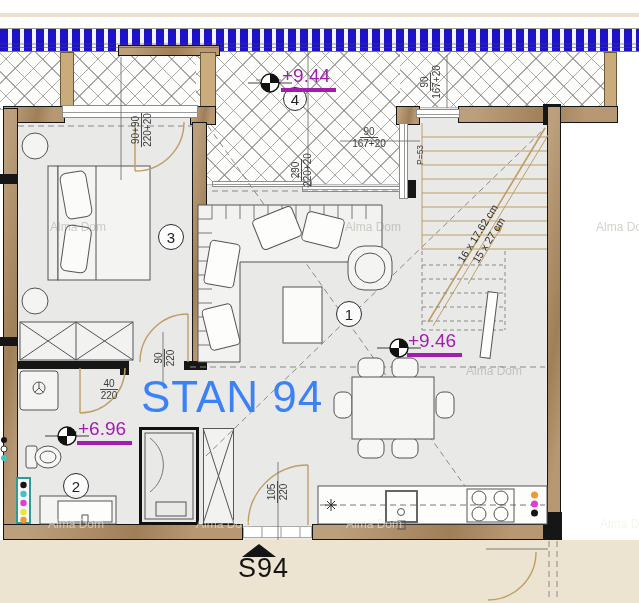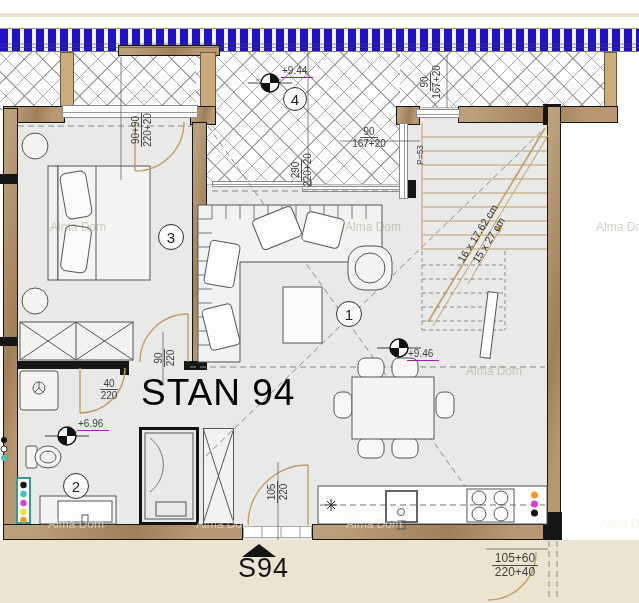--- a/index.html
+++ b/index.html
@@ -23,22 +23,22 @@
   .win::after{content:"";position:absolute;left:0;right:0;top:50%;height:1px;background:#9a9a9a;}
   .winv::after{left:50%;top:0;bottom:0;width:1px;height:auto;}
   .riser{border:2px solid #2f9a96;background:#f7f7f7;}
   .frac{display:flex;flex-direction:column;align-items:center;justify-content:center;
         font-size:10px;line-height:1.1;color:#3c3c3c;}
   .frac .num{border-bottom:1px solid #4a4a4a;padding:0 3px;}
   .rot{transform:rotate(-90deg);transform-origin:center;}
   .roomnum{width:26px;height:26px;border:1.6px solid #2b2b2b;border-radius:50%;
            background:rgba(255,255,255,.85);display:flex;align-items:center;justify-content:center;
            font-size:15px;color:#222;}
-  .elev{font-size:10px;color:#404040;border-bottom:1px solid #a21caf;padding:0 6px 1px 1px;}
-  .title{font-size:37px;letter-spacing:1px;color:#000000;}
+  .elev{font-size:19px;color:#a21caf;border-bottom:4px solid #a21caf;padding:0 6px 1px 1px;}
+  .title{font-size:44px;letter-spacing:1px;color:#3b82f6;}
   .smark{font-size:27px;letter-spacing:1px;color:#141414;}
   .wm{font-size:12px;color:rgba(125,115,100,.33);white-space:nowrap;}
   .wm-light{color:rgba(244,236,222,.6);}
   .stairtxt{font-size:10.5px;color:#2e2e2e;line-height:1.2;transform:rotate(-58deg);
             transform-origin:center;text-align:center;white-space:nowrap;}
   .p53{font-size:8.5px;color:#3c3c3c;transform:rotate(-90deg);transform-origin:center;white-space:nowrap;}
 </style>
 </head>
 <body>
 
@@ -298,21 +298,21 @@
   <div class="abs wm wm-light" style="left:346px;top:517px;">Alma Dom</div>
   <div class="abs wm wm-light" style="left:600px;top:517px;">Alma Dom</div>
 
   <div class="abs roomnum" style="left:336px;top:301px;">1</div>
   <div class="abs roomnum" style="left:63px;top:473px;">2</div>
   <div class="abs roomnum" style="left:158px;top:224px;">3</div>
   <div class="abs roomnum" style="left:283px;top:87px;width:24px;height:24px;">4</div>
 
   <div class="abs elev" style="left:281px;top:65px;">+9.44</div>
   <div class="abs elev" style="left:77px;top:418px;">+6.96</div>
-  <div class="abs elev" style="left:407px;top:348px;">+9.46</div>
+  <div class="abs elev" style="left:407px;top:330px;">+9.46</div>
 
   <div class="abs frac rot" style="left:111px;top:118px;width:60px;height:24px;">
     <span class="num">90+90</span>
     <span>220+20</span>
   </div>
   <div class="abs frac rot" style="left:271px;top:158px;width:60px;height:24px;">
     <span class="num">290</span>
     <span>220+20</span>
   </div>
   <div class="abs frac" style="left:343px;top:126px;width:52px;">
@@ -328,24 +328,20 @@
     <span>220</span>
   </div>
   <div class="abs frac" style="left:92px;top:378px;width:34px;">
     <span class="num">40</span>
     <span>220</span>
   </div>
   <div class="abs frac rot" style="left:255px;top:480px;width:44px;height:24px;">
     <span class="num">105</span>
     <span>220</span>
   </div>
-  <div class="abs frac" style="left:486px;top:552px;width:58px;font-size:12px;">
-    <span class="num">105+60</span>
-    <span>220+40</span>
-  </div>
 
   <div class="abs stairtxt" style="left:427px;top:224px;width:112px;">
     <div>16 x 17.62 cm</div>
     <div>15 x 27 cm</div>
   </div>
   <div class="abs p53" style="left:400px;top:140px;width:40px;">P=53</div>
 
   <div class="abs title" style="left:141px;top:372px;">STAN 94</div>
   <div class="abs smark" style="left:238px;top:553px;">S94</div>
 

